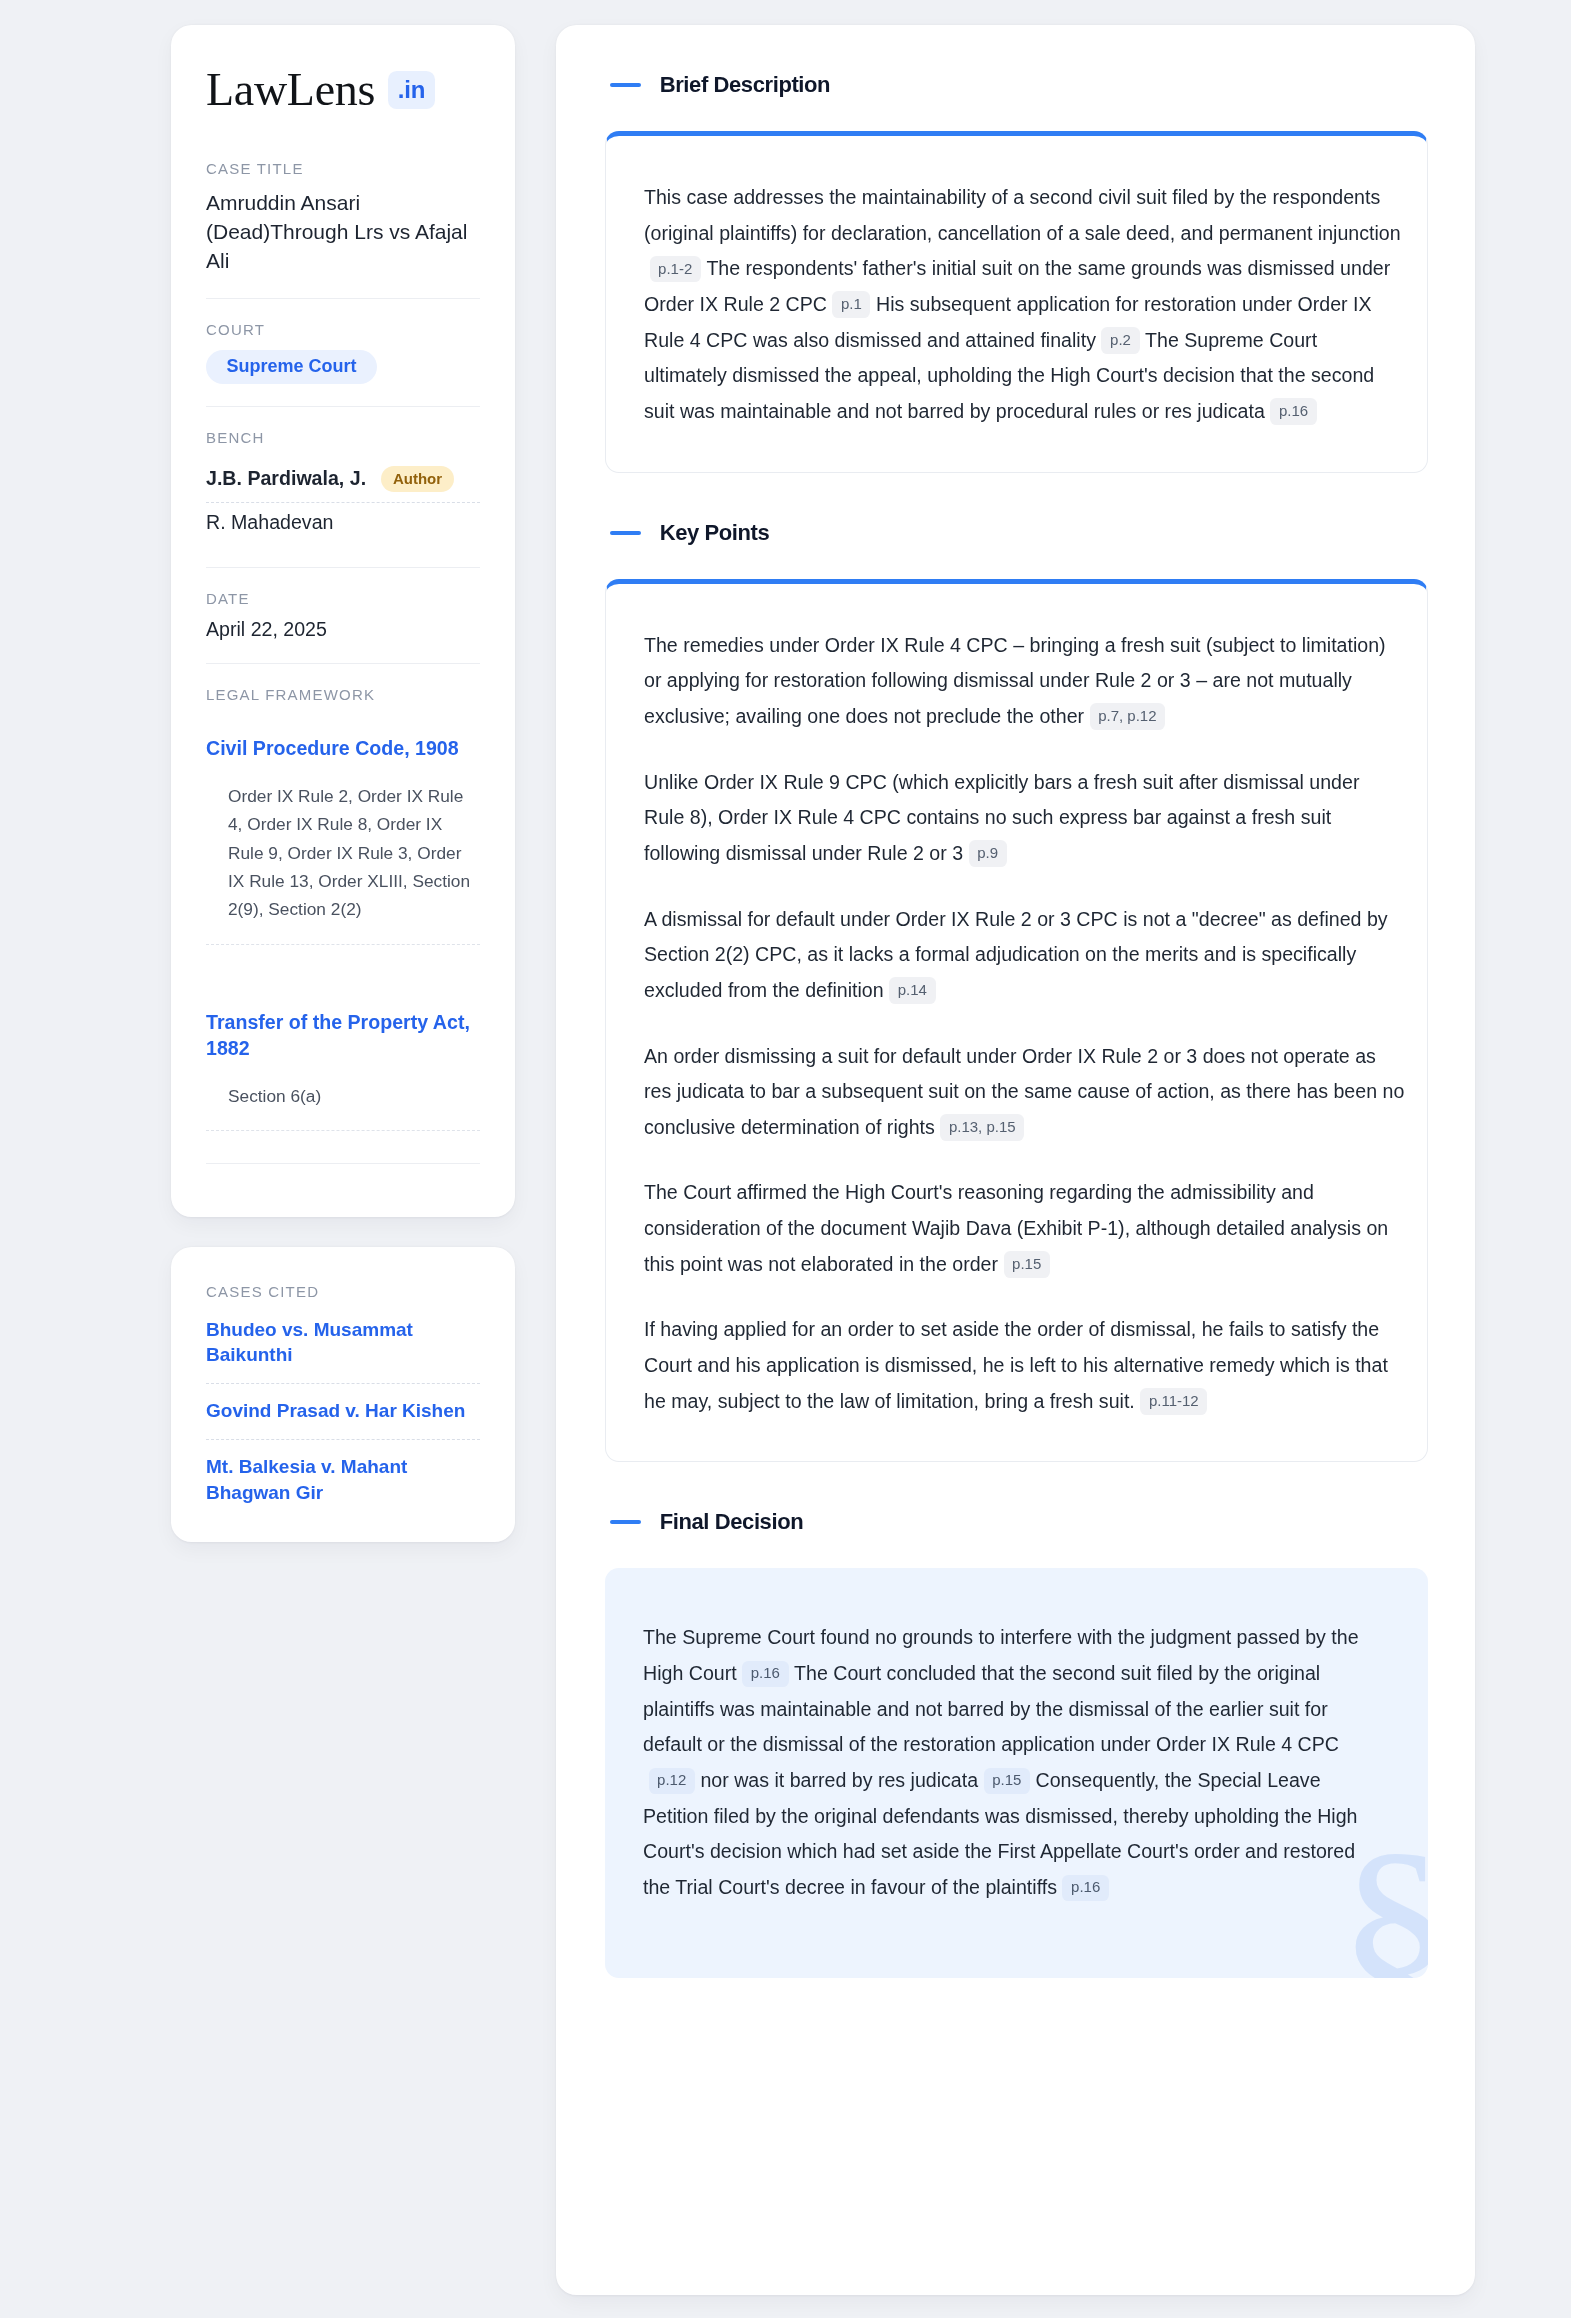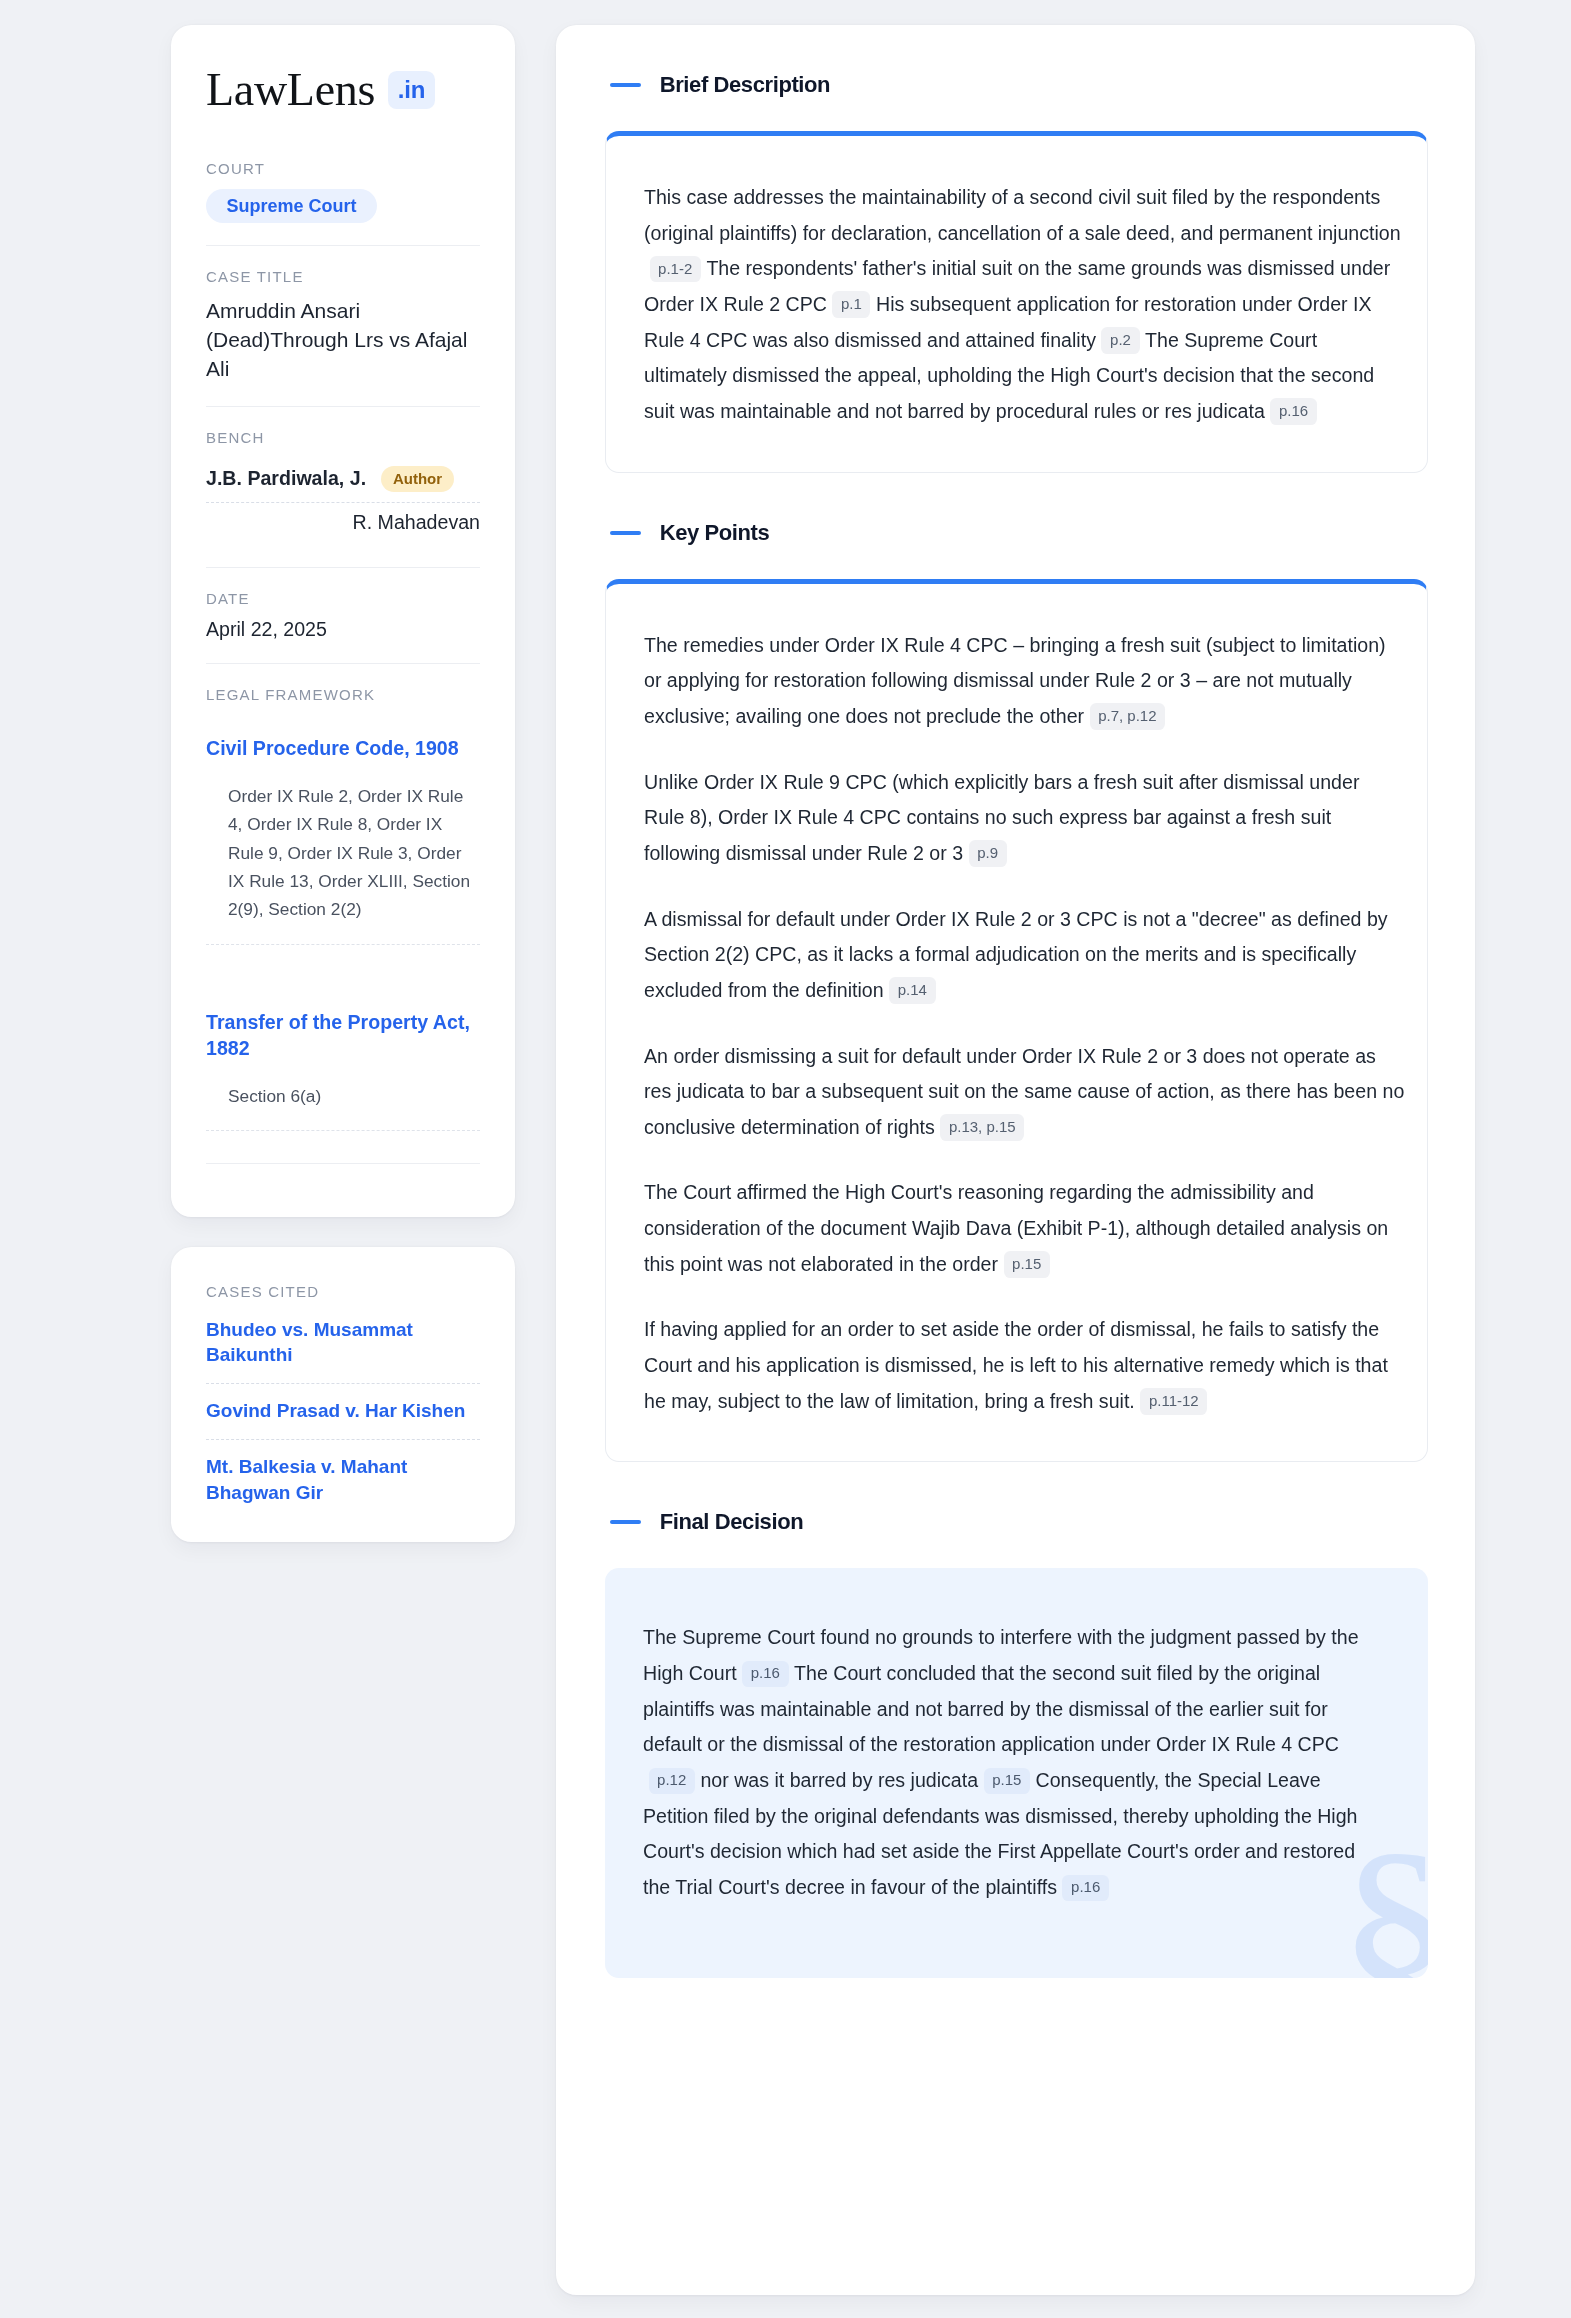--- a/index.html
+++ b/index.html
@@ -89,21 +89,21 @@
     padding: 7.9px 20.4px 8.6px 20.4px;
     line-height: 1;
   }
 
   .judge-row {
     display: flex;
     align-items: center;
     gap: 15px;
     padding: 8.6px 0 10.2px 0;
   }
-  .judge-row + .judge-row { border-top: 0.8px dashed #d9dee7; justify-content: flex-end; }
+  .judge-row + .judge-row { border-top: 0.8px dashed #d9dee7; }
   .judge-name { font-size: 19.6px; color: #1d2430; }
   .judge-name.author { font-weight: 700; }
   .badge-author {
     background: #fdeec8;
     color: #92610c;
     font-size: 15px;
     font-weight: 700;
     border-radius: 785px;
     padding: 4.7px 11.8px 5.5px 11.8px;
     line-height: 1;
@@ -235,27 +235,27 @@
   <aside class="sidebar">
 
     <div class="card sidebar-main">
 
       <div class="brand">
         <span class="brand-word">LawLens</span>
         <span class="brand-tld">.in</span>
       </div>
 
       <div class="meta-block">
+        <div class="meta-label">CASE TITLE</div>
+        <div class="case-title">Amruddin Ansari (Dead)Through Lrs vs Afajal Ali</div>
+      </div>
+
+      <div class="meta-block">
         <div class="meta-label">COURT</div>
         <span class="pill-court">Supreme Court</span>
-      </div>
-
-      <div class="meta-block">
-        <div class="meta-label">CASE TITLE</div>
-        <div class="case-title">Amruddin Ansari (Dead)Through Lrs vs Afajal Ali</div>
       </div>
 
       <div class="meta-block">
         <div class="meta-label">BENCH</div>
         <div id="bench-list">
             <div class="judge-row">
               <span class="judge-name author">J.B. Pardiwala, J.</span>
               <span class="badge-author">Author</span>
             </div>
             <div class="judge-row">

